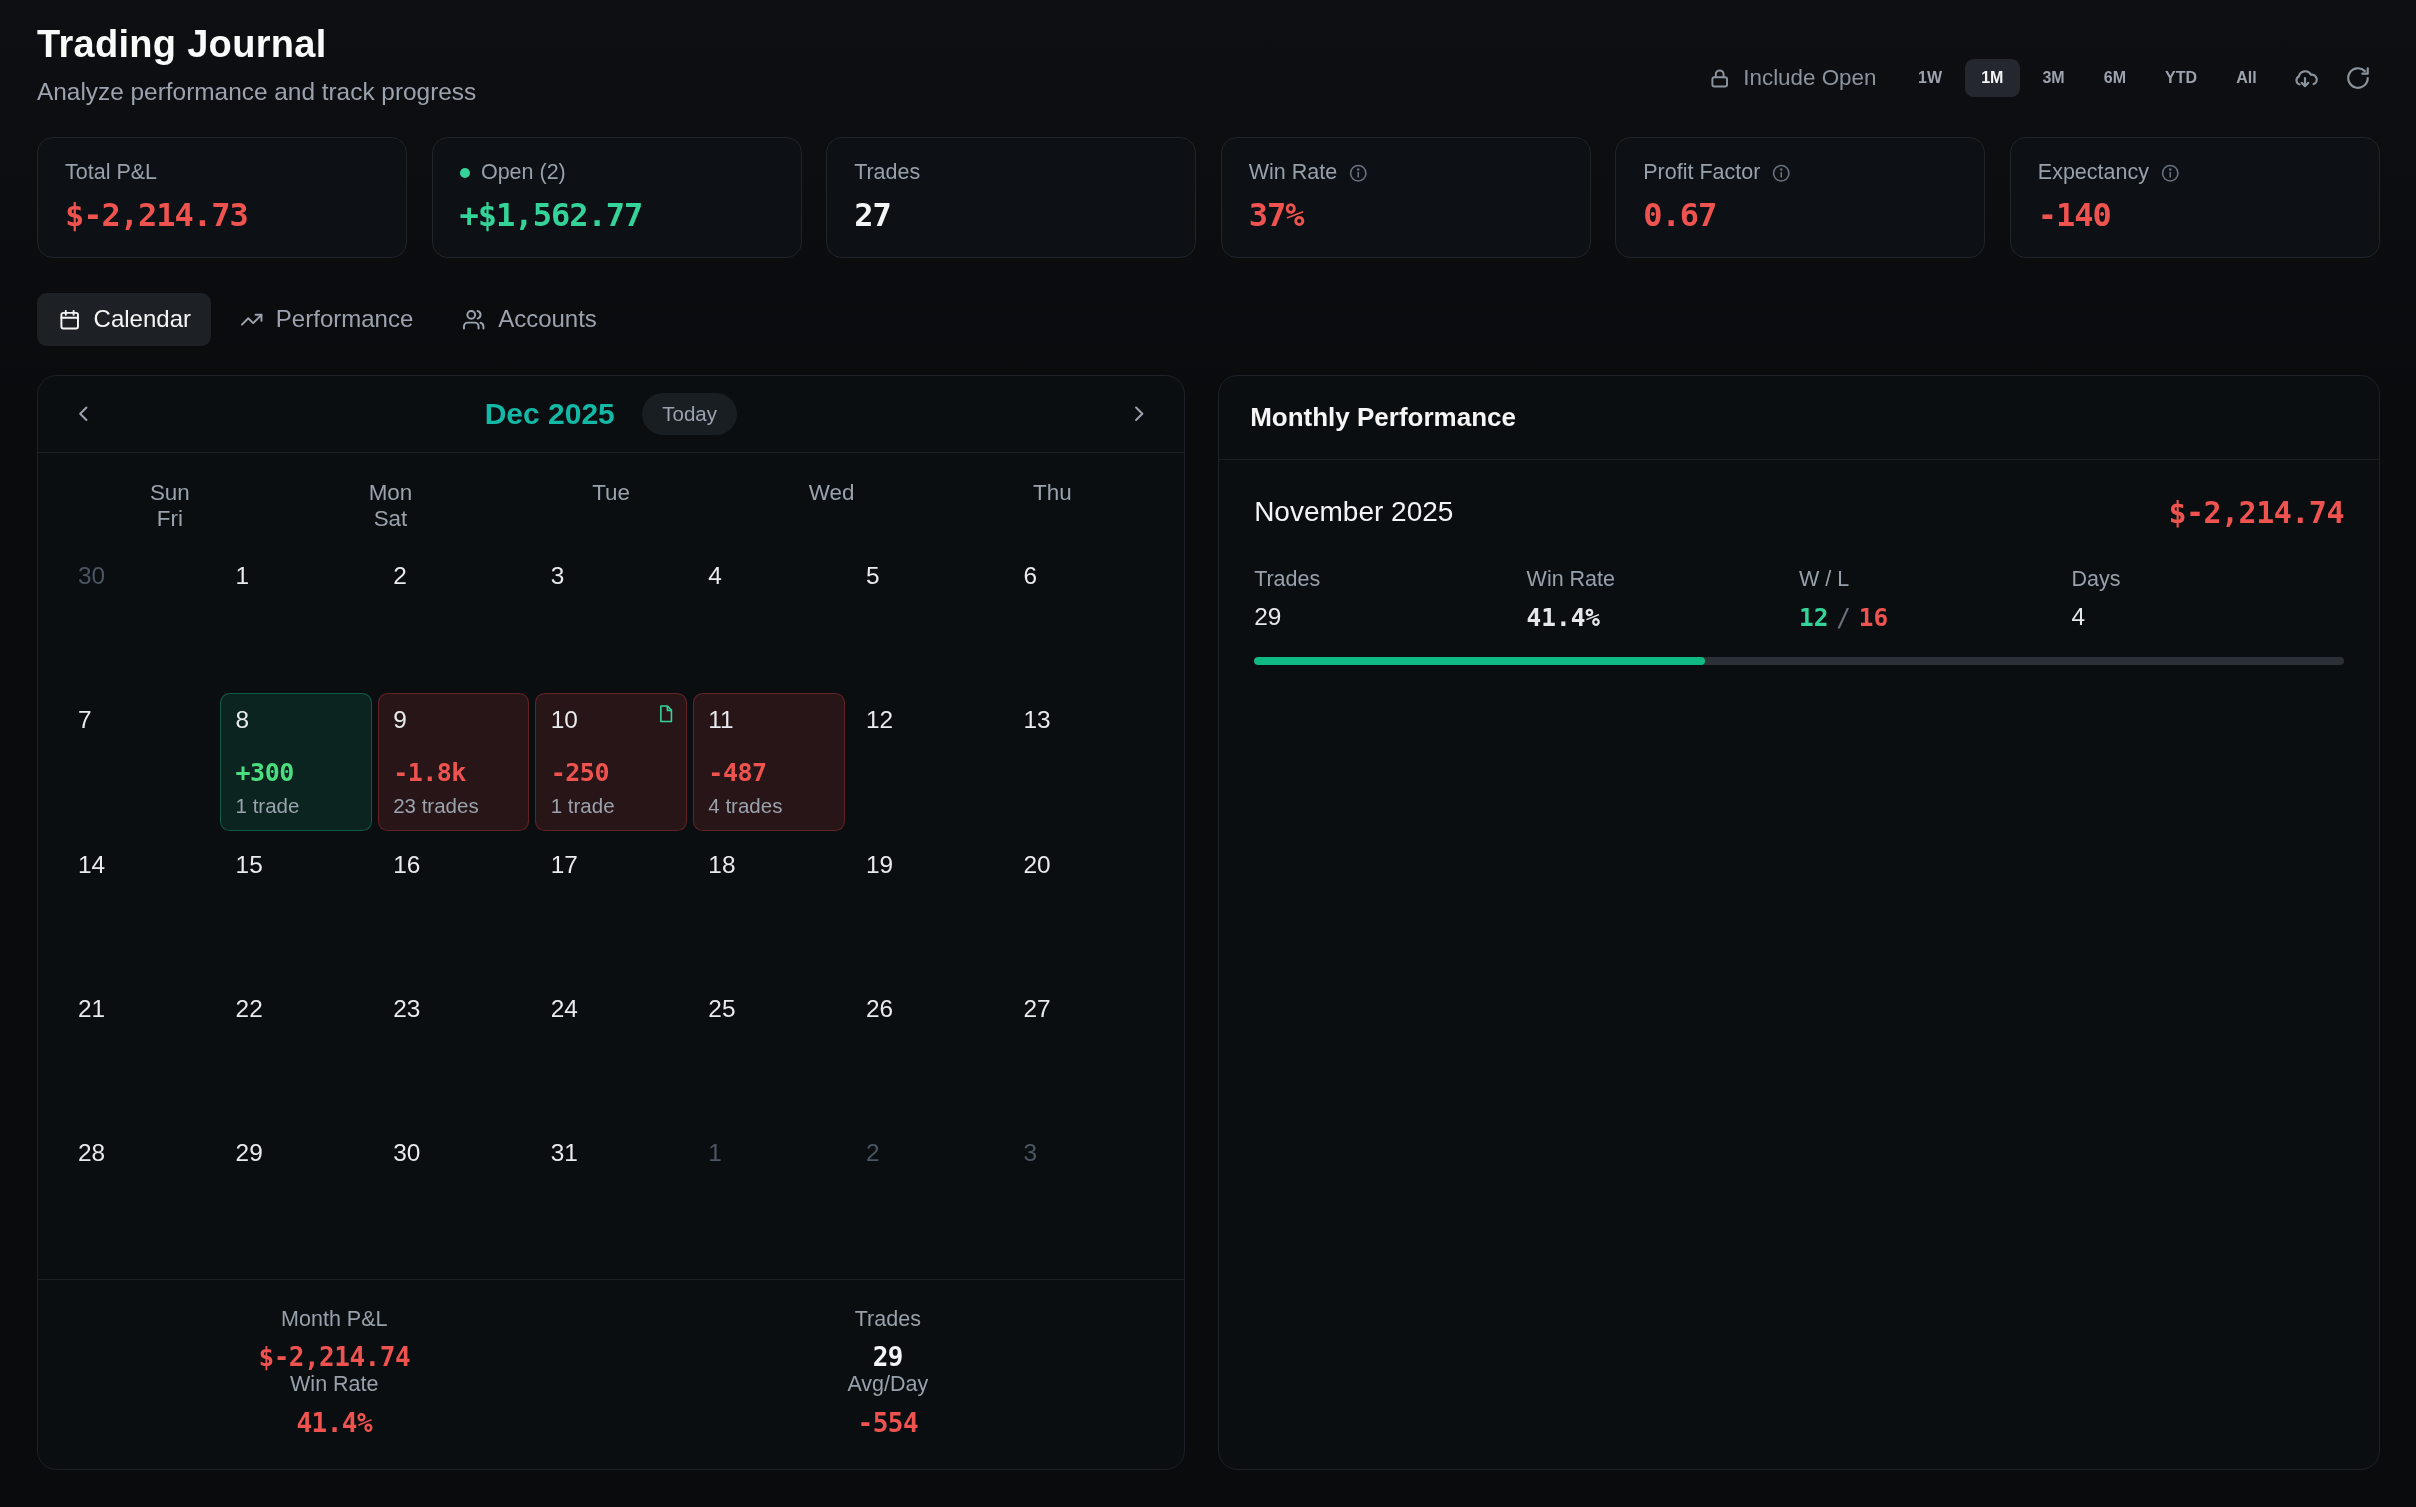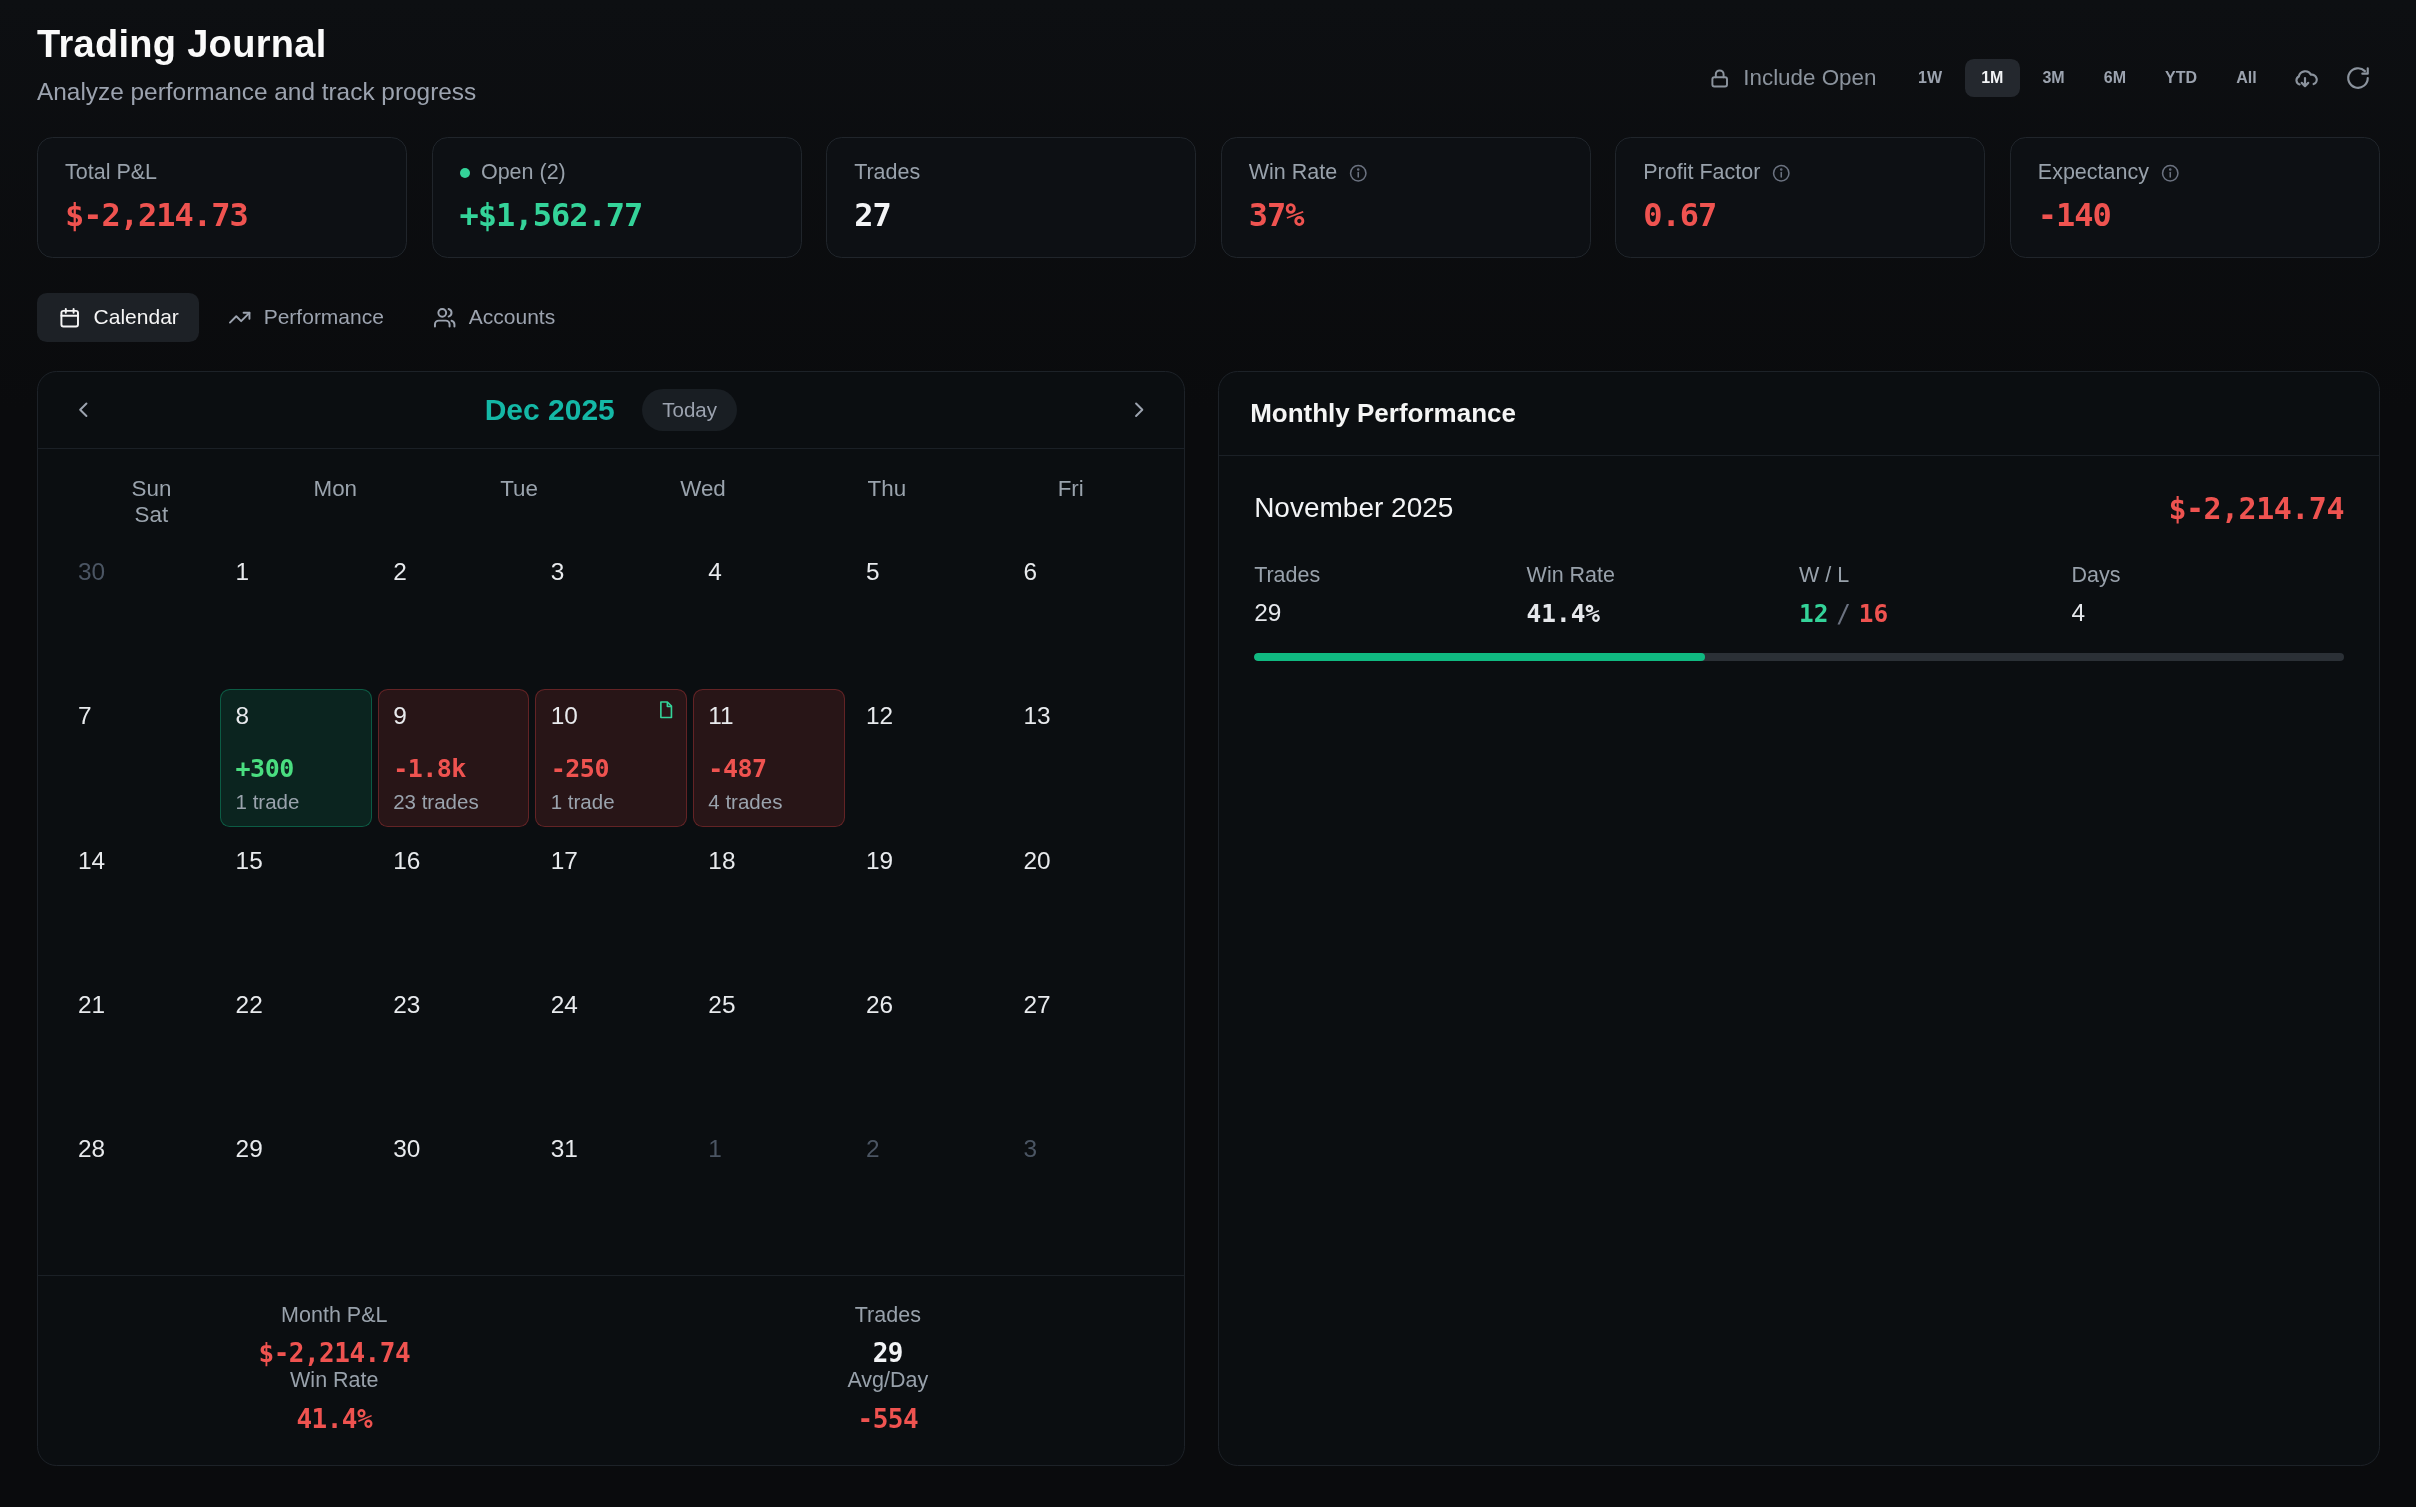--- a/index.html
+++ b/index.html
@@ -32,37 +32,37 @@
   .stat-label { display:flex; align-items:center; gap:10.7px; font-size:21.5px; color:#98a1ab; }
   .stat-value { margin-top:10.7px; font-family:"DejaVu Sans Mono", monospace; font-size:32px; font-weight:700; letter-spacing:-1px; }
   .red   { color:var(--red,#ef5350); }
   .green { color:var(--green,#34d399); }
   .white { color:#f3f4f6; }
   .dot { width:10.7px; height:10.7px; border-radius:50%; background:var(--green,#34d399); display:inline-block; }
   .info-icon { color:#6b7280; display:inline-flex; }
 
   
   .tabs { display:flex; align-items:center; gap:7.8px; margin-top:35px; }
-  .tab { display:flex; align-items:center; gap:12.7px; font-size:21px; color:#9ca3af; padding:12.7px 20.5px; border-radius:9.8px; background:transparent; border:none; }
+  .tab { display:flex; align-items:center; gap:12.7px; font-size:24px; color:#9ca3af; padding:12.7px 20.5px; border-radius:9.8px; background:transparent; border:none; }
   .tab.active { background:#1d2126; color:#f5f5f5; }
 
   
   .content { display:flex; gap:33px; margin-top:29px; height:1095px; align-items:stretch; }
   .panel { border:1px solid #1d2228; background:#0b0e11; border-radius:19.5px; }
   .calendar-panel { flex:1; display:flex; flex-direction:column; min-width:0; }
   .monthly-panel  { flex:1.012; display:flex; flex-direction:column; min-width:0; }
 
   
   .cal-header { display:flex; align-items:center; justify-content:space-between; padding:15.6px 23.4px; border-bottom:1px solid #1b2026; }
   .cal-title-wrap { display:flex; align-items:center; gap:27px; }
   .cal-month { font-size:30px; font-weight:700; color:#14b8a6; }
   .today-pill { font-size:20.5px; color:#9ca3af; background:#191e23; border:none; padding:8.8px 20.5px; border-radius:974px; }
   .chev-btn { background:none; border:none; padding:11.7px; color:#9ca3af; border-radius:7.8px; }
 
-  .day-headers { display:grid; grid-template-columns:repeat(6,1fr); padding:27px 21.5px 3.9px; }
+  .day-headers { display:grid; grid-template-columns:repeat(5,1fr); padding:27px 21.5px 3.9px; }
   .day-header { text-align:center; font-size:22.4px; color:#9aa3ad; }
 
   .cal-grid { display:grid; grid-template-columns:repeat(7,1fr); grid-auto-rows:1fr; flex:1; padding:9.8px 21.5px 11.7px; }
   .cal-cell { padding:2.9px; }
   .cell-box { height:100%; border-radius:9.8px; padding:12.7px 14.6px; display:flex; flex-direction:column; position:relative; border:1px solid transparent; }
   .cell-box.win  { background:rgba(16,185,129,0.13); border-color:rgba(16,185,129,0.38); }
   .cell-box.loss { background:rgba(239,68,68,0.13);  border-color:rgba(239,68,68,0.30); }
   .daynum { font-size:24.4px; color:#e8eaed; }
   .cell-box.muted .daynum { color:#4b5563; }
   .cell-val { margin-top:auto; font-family:"DejaVu Sans Mono", monospace; font-size:25px; font-weight:700; letter-spacing:-0.5px; }

